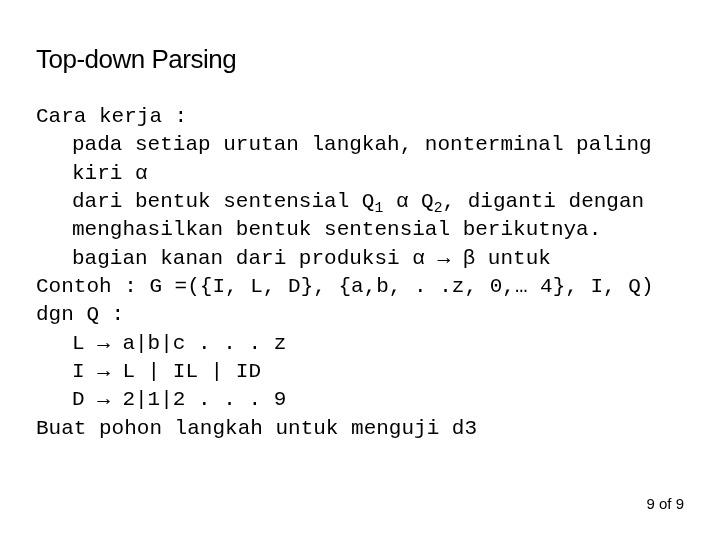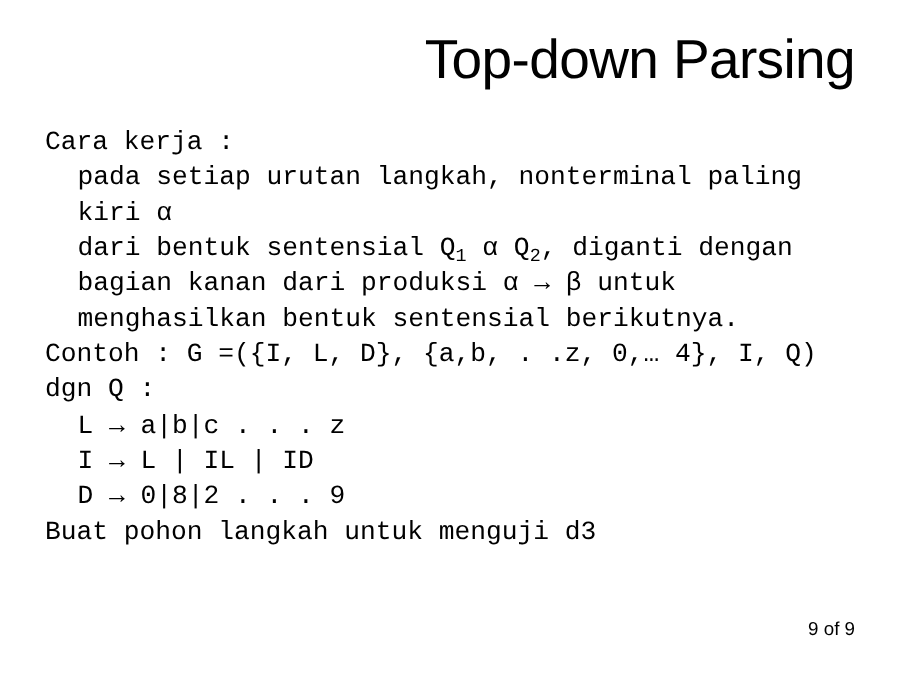--- a/index.html
+++ b/index.html
@@ -6,54 +6,54 @@
   body {
     width: 720px;
     height: 540px;
     background: #ffffff;
     font-family: Verdana, Geneva, sans-serif;
     color: #000000;
     position: relative;
     padding: 20px 36px 0 36px;
   }
   .title {
-    text-align: right;
-    font-size: 44px;
+    text-align: left;
+    font-size: 26px;
     font-weight: 400;
-    margin-top: 3px;
+    margin-top: 24px;
     margin-bottom: 28px;
     letter-spacing: -0.5px;
   }
   .content {
     font-size: 21px;
     line-height: 1.35;
     font-family: Liberation Mono, monospace;
   }
   .line-lvl0 { margin-left: 0; }
-  .line-lvl1 { margin-left: 26px; }
+  .line-lvl1 { margin-left: 36px; }
   .footer {
     position: absolute;
     bottom: 28px;
     right: 36px;
     font-size: 15px;
     font-family: Tahoma, Verdana, sans-serif;
   }
   sub { font-size: 0.7em; vertical-align: sub; line-height: 0; }
 </style>
 </head>
 <body>
 
 <h1 class="title">Top-down Parsing</h1>
 
 <div class="content">
   <div class="line-lvl0">Cara kerja :</div>
   <div class="line-lvl1">pada setiap urutan langkah, nonterminal paling kiri α</div>
   <div class="line-lvl1"><span>dari bentuk sentensial Q</span><sub>1</sub><span> α Q</span><sub>2</sub><span>, diganti dengan</span></div>
+  <div class="line-lvl1">menghasilkan bentuk sentensial berikutnya.</div>
   <div class="line-lvl1">bagian kanan dari produksi α → β untuk</div>
-  <div class="line-lvl1">menghasilkan bentuk sentensial berikutnya.</div>
   <div class="line-lvl0">Contoh : G =({I, L, D}, {a,b, . .z, 0,… 4}, I, Q) dgn Q :</div>
   <div class="line-lvl1">L → a|b|c . . . z</div>
   <div class="line-lvl1">I → L | IL | ID</div>
-  <div class="line-lvl1">D → 0|8|2 . . . 9</div>
+  <div class="line-lvl1">D → 2|1|2 . . . 9</div>
   <div class="line-lvl0">Buat pohon langkah untuk menguji d3</div>
 </div>
 
 <div class="footer">9 of 9</div>
 
 </body></html>

